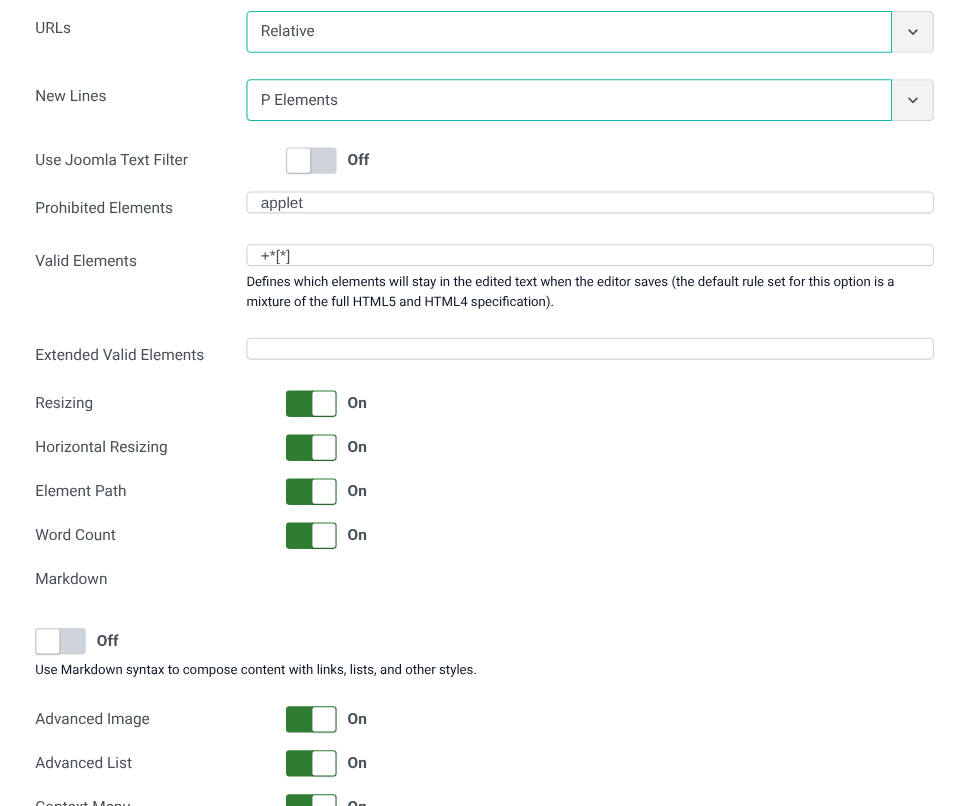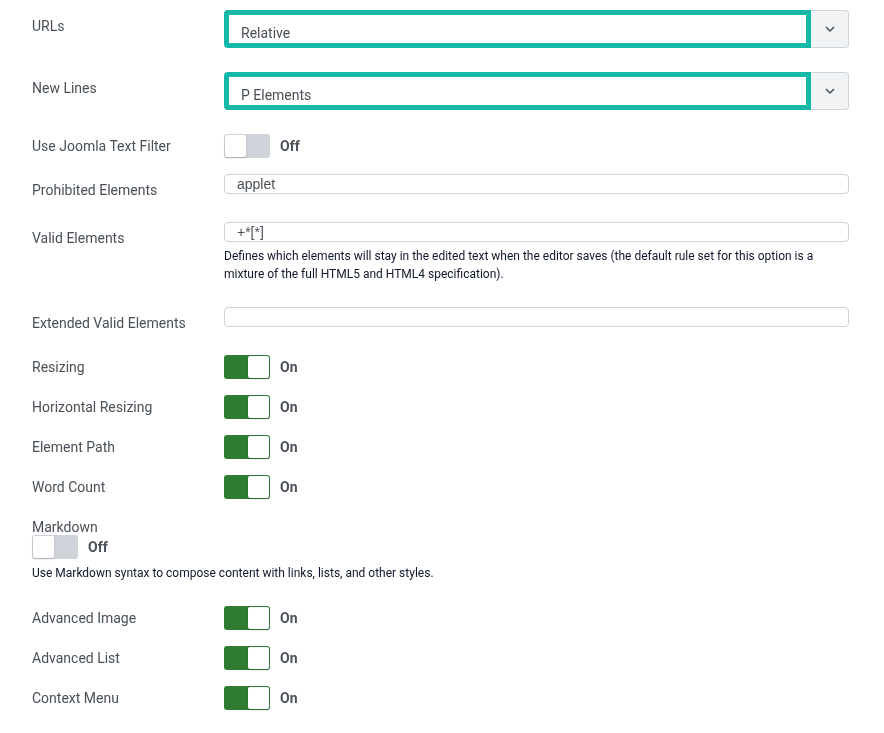--- a/index.html
+++ b/index.html
@@ -30,21 +30,21 @@
     .form-control-wrapper {
       flex: 1;
       max-width: 625px;
     }
     .select-wrapper {
       display: flex;
       width: 100%;
     }
     .select-input {
       flex: 1;
-      border: 5px solid #14b8a6;
+      border: 1px solid #14b8a6;
       border-radius: 4px 0 0 4px;
       padding: 8px 12px;
       font-size: 14px;
       color: #495057;
       background: #fff;
       height: 38px;
       line-height: 20px;
     }
     .select-arrow {
       width: 38px;
@@ -106,20 +106,21 @@
     .toggle.off .toggle-handle {
       left: 1px;
     }
     .toggle-label {
       font-size: 14px;
       color: #495057;
       font-weight: bold;
     }
     .form-row.toggle-form-row {
       margin-bottom: 16px;
+      gap: 36px;
     }
     .form-row.toggle-form-row .form-label {
       padding-top: 4px;
     }
   </style>
 </head>
 <body>
 
 <div class="form-row">
   <div class="form-label">URLs</div>

